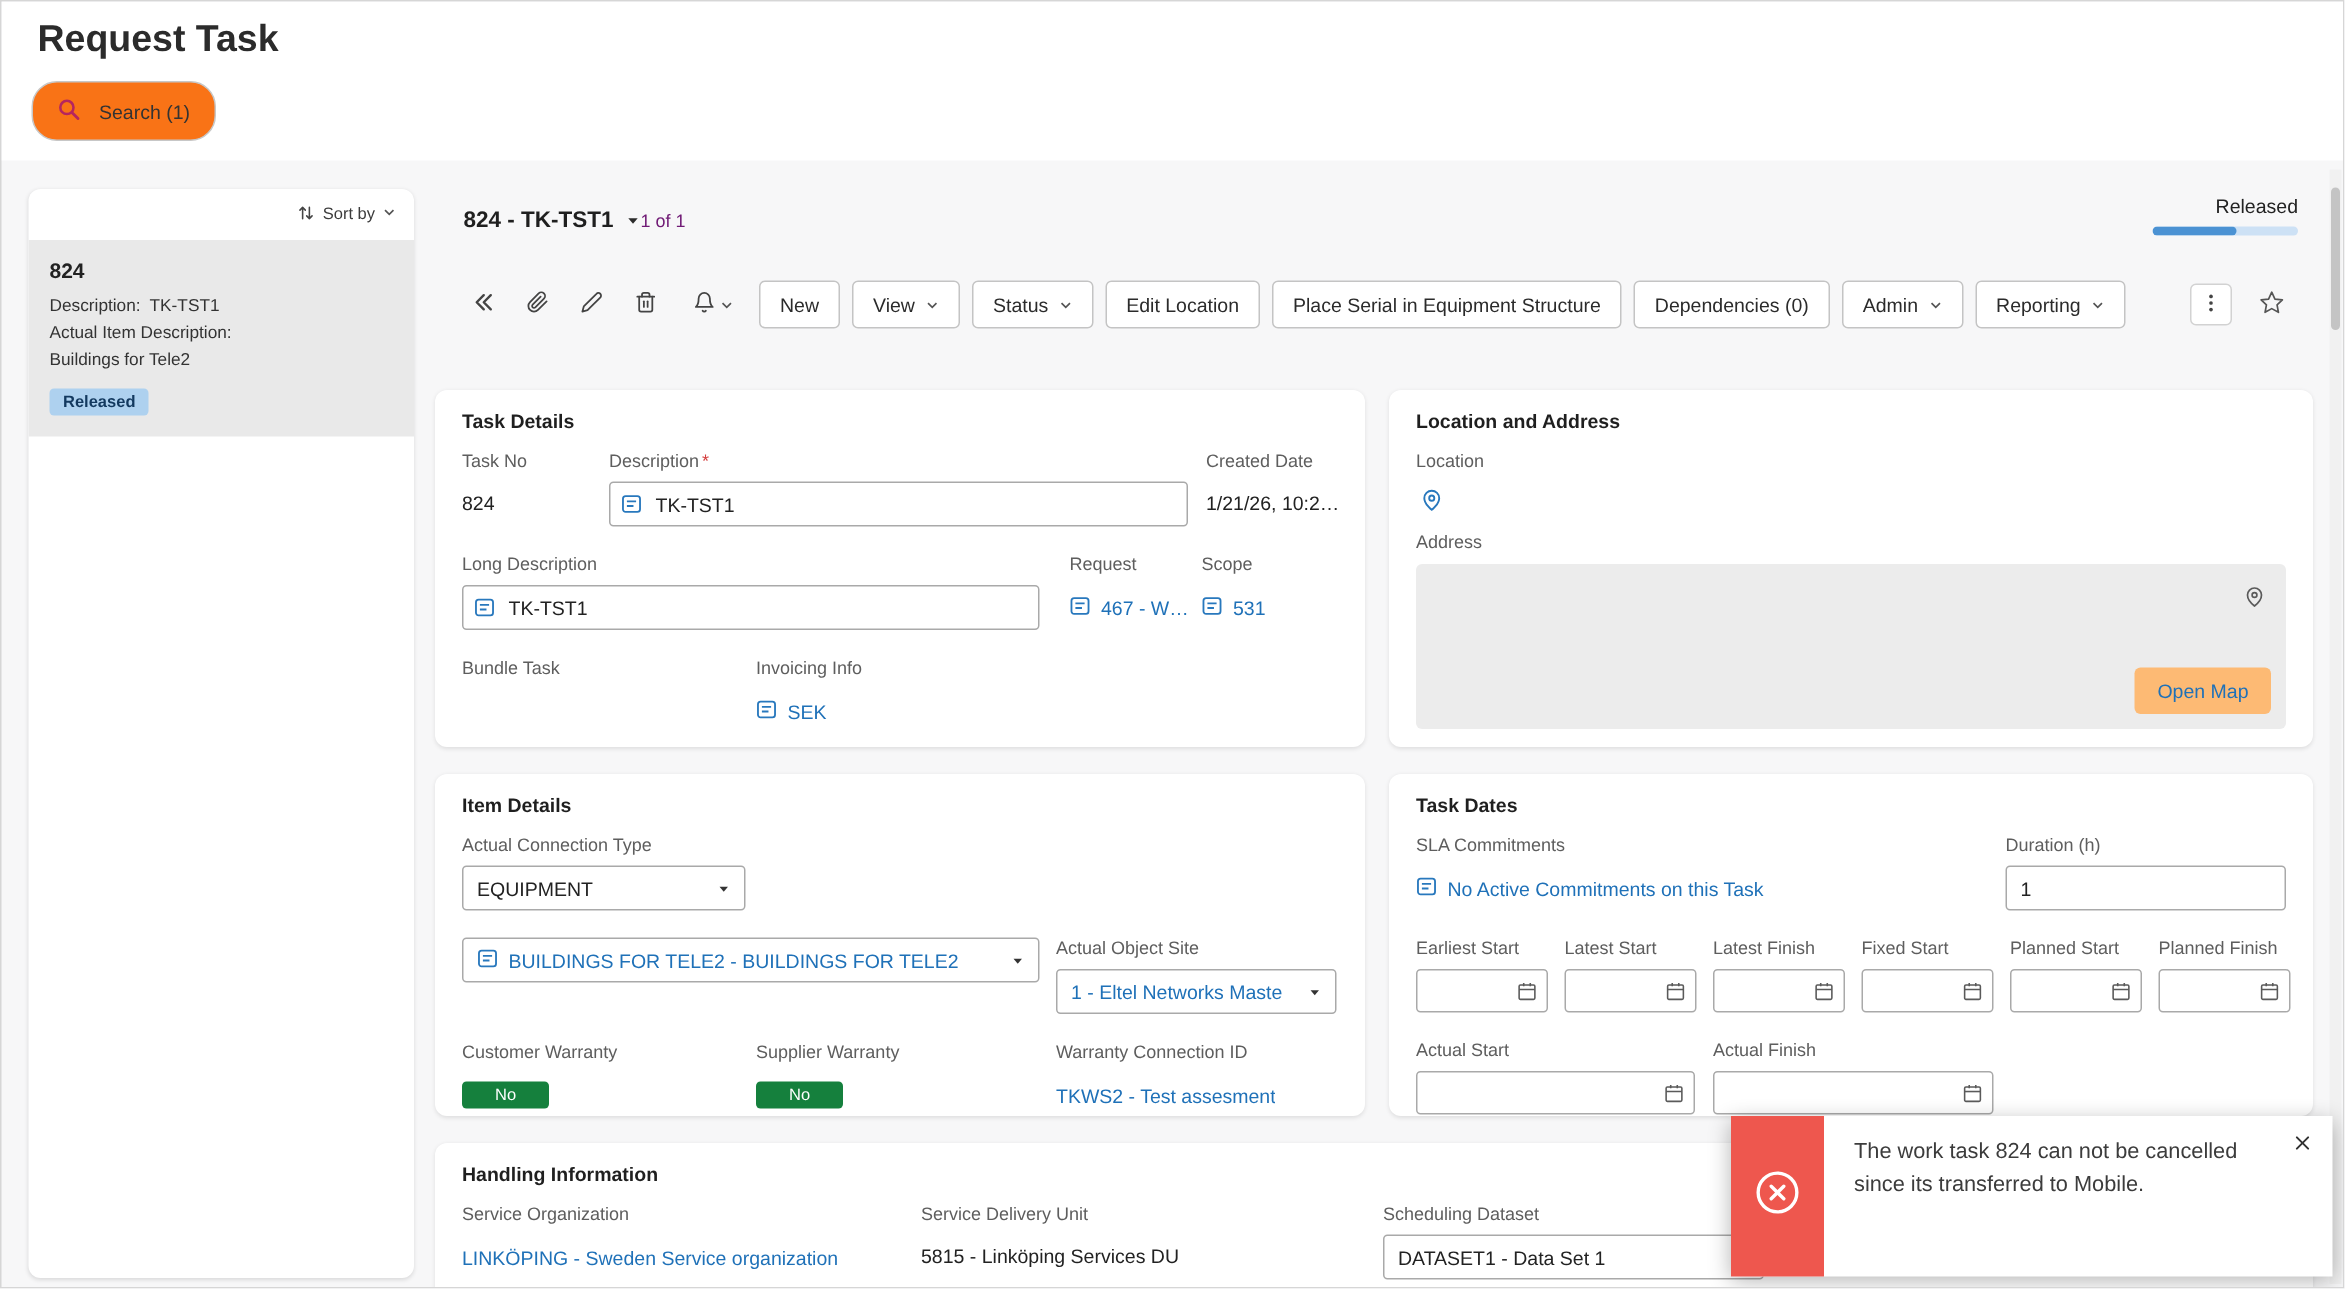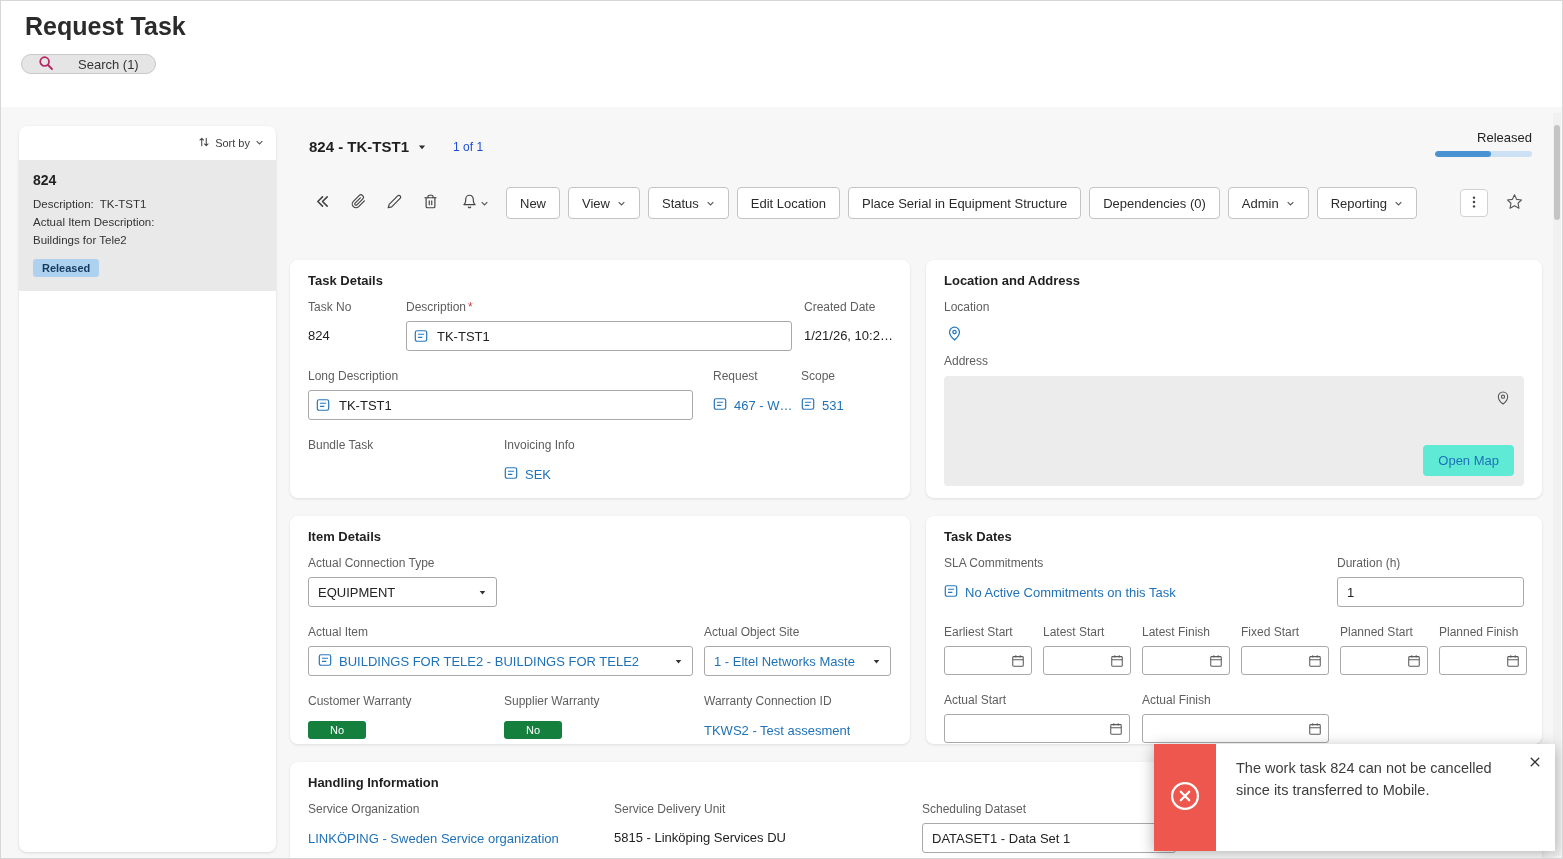--- a/index.html
+++ b/index.html
@@ -2,43 +2,43 @@
 <html><head>
 <meta charset="utf-8">
 <style>
   * { box-sizing: border-box; margin: 0; padding: 0; }
   html,body { font-family: "Liberation Sans", sans-serif; background:#ffffff; }
   .app { position:relative; width:1563px; height:859px; background:#f7f7f8; overflow:hidden; border:1px solid #d6d6d6; }
 
   
   .top-bar { position:absolute; top:0; left:0; right:0; height:106px; background:#ffffff; z-index:2; }
   .page-title { padding:11px 0 0 24px; font-size:25px; font-weight:700; color:#2b2b2b; }
-  .search-pill { margin:13px 0 0 20px; display:inline-flex; align-items:center; gap:24px;
-    border:1px solid #c7c7c7; border-radius:17px; background:#e5e5e5; padding:0 16px; height:20px;
+  .search-pill { margin:13px 0 0 20px; display:inline-flex; align-items:center; gap:12px;
+    border:1px solid #c7c7c7; border-radius:17px; background:#f97316; padding:0 16px; height:40px;
     font-size:13px; color:#333; cursor:pointer; font-family:inherit; }
 
   
   .left-panel { position:absolute; left:18px; top:125px; width:257px; bottom:6px; background:#fff;
     border-radius:8px; box-shadow:0 1px 3px rgba(0,0,0,.12); overflow:hidden; z-index:1; }
   .sort-row { height:34px; display:flex; align-items:center; justify-content:flex-end; gap:5px;
     padding:0 12px; font-size:11px; color:#3c3c3c; cursor:pointer; }
   .record-card { background:#e9e9e9; padding:12px 14px 14px; cursor:pointer; }
   .rec-id { font-size:14px; font-weight:700; color:#222; margin-bottom:9px; }
   .rec-line { font-size:11.5px; color:#333; margin-bottom:3px; line-height:1.3; }
   .rec-line .rec-val { margin-left:6px; }
   .badge-released { display:inline-block; margin-top:8px; background:#aed1ef; color:#13395f;
     font-size:11px; font-weight:700; padding:3px 9px; border-radius:3px; }
 
   
   .main { position:absolute; left:289px; top:125px; width:1252px; height:734px; }
   .record-header { position:relative; height:44px; }
   .rec-title-row { position:absolute; left:19px; top:12px; display:flex; align-items:center; }
   .rec-title { font-size:15px; font-weight:700; color:#1f1f1f; }
   .caret-btn { margin-left:8px; cursor:pointer; display:flex; }
-  .pagination { margin-left:26px; font-size:12px; color:#1d4ed8; }
+  .pagination { font-size:12px; color:#701a75; }
   .status-area { position:absolute; right:10px; top:4px; text-align:right; }
   .status-label { font-size:13px; color:#222; }
   .progress { margin-top:6px; width:97px; height:6px; border-radius:3px; background:#cde1f5; position:relative; overflow:hidden; }
   .progress-fill { position:absolute; left:0; top:0; bottom:0; width:58%; background:#4b92d3; border-radius:3px; }
 
   
   .toolbar { display:flex; align-items:center; gap:8px; padding-left:18px; margin-top:16px; height:34px; }
   .icon-btn { width:28px; height:28px; display:flex; align-items:center; justify-content:center;
     background:transparent; border:none; cursor:pointer; padding:0; }
   .bell-group { width:46px; gap:3px; }
@@ -90,21 +90,21 @@
   .date-box { width:88px; height:29px; border:1px solid #a9a9a9; border-radius:3px; background:#fff;
     position:relative; cursor:pointer; }
   .date-box.w186 { width:186px; } .date-box.w187 { width:187px; }
   .date-box .cal { position:absolute; right:6px; top:7px; display:flex; }
   .dates-row { gap:11px; }
 
   
   .loc-pin { display:inline-flex; margin:4px 0 12px 2px; cursor:pointer; }
   .address-box { margin-top:8px; background:#ececec; border-radius:4px; height:110px; position:relative; }
   .addr-pin { position:absolute; right:13px; top:14px; display:flex; }
-  .open-map { position:absolute; right:10px; bottom:10px; background:#5eead4; color:#1f71b8; border:none;
+  .open-map { position:absolute; right:10px; bottom:10px; background:#fdba74; color:#1f71b8; border:none;
     border-radius:4px; padding:8px 15px; font-size:13px; cursor:pointer; font-family:inherit; }
 
   
   .toast { position:absolute; right:7px; bottom:7px; width:401px; height:107px; background:#fff;
     display:flex; box-shadow:0 3px 14px rgba(0,0,0,.30); z-index:10; }
   .toast-red { flex:0 0 62px; background:#ee574e; display:flex; align-items:center; justify-content:center; }
   .toast-body { padding:13px 38px 12px 20px; font-size:14.5px; color:#3c3c3c; line-height:1.55; }
   .toast-close { position:absolute; top:10px; right:12px; background:none; border:none; cursor:pointer;
     display:flex; padding:2px; }
 
@@ -378,21 +378,20 @@
               <span class="caret">
                   <svg width="9" height="9" viewBox="0 0 16 16">
                     <path d="M3 5.5h10L8 11.5z" fill="#333"></path>
                   </svg>
                 </span>
             </div>
           </div>
         </div>
         <div class="frow">
           <div class="field w385 mr11">
-            <div class="flabel">Actual Item</div>
             <div class="select">
               <span><svg width="14" height="14" viewBox="0 0 16 16" fill="none" stroke="#2878bd" stroke-width="1.4">
                     <rect x="1.5" y="2" width="13" height="12" rx="2"></rect>
                     <line x1="4.5" y1="6" x2="11.5" y2="6"></line>
                     <line x1="4.5" y1="9.5" x2="9.5" y2="9.5"></line>
                   </svg></span>
               <span class="blue truncate">BUILDINGS FOR TELE2 - BUILDINGS FOR TELE2</span>
               <span class="caret">
                   <svg width="9" height="9" viewBox="0 0 16 16">
                     <path d="M3 5.5h10L8 11.5z" fill="#333"></path>

